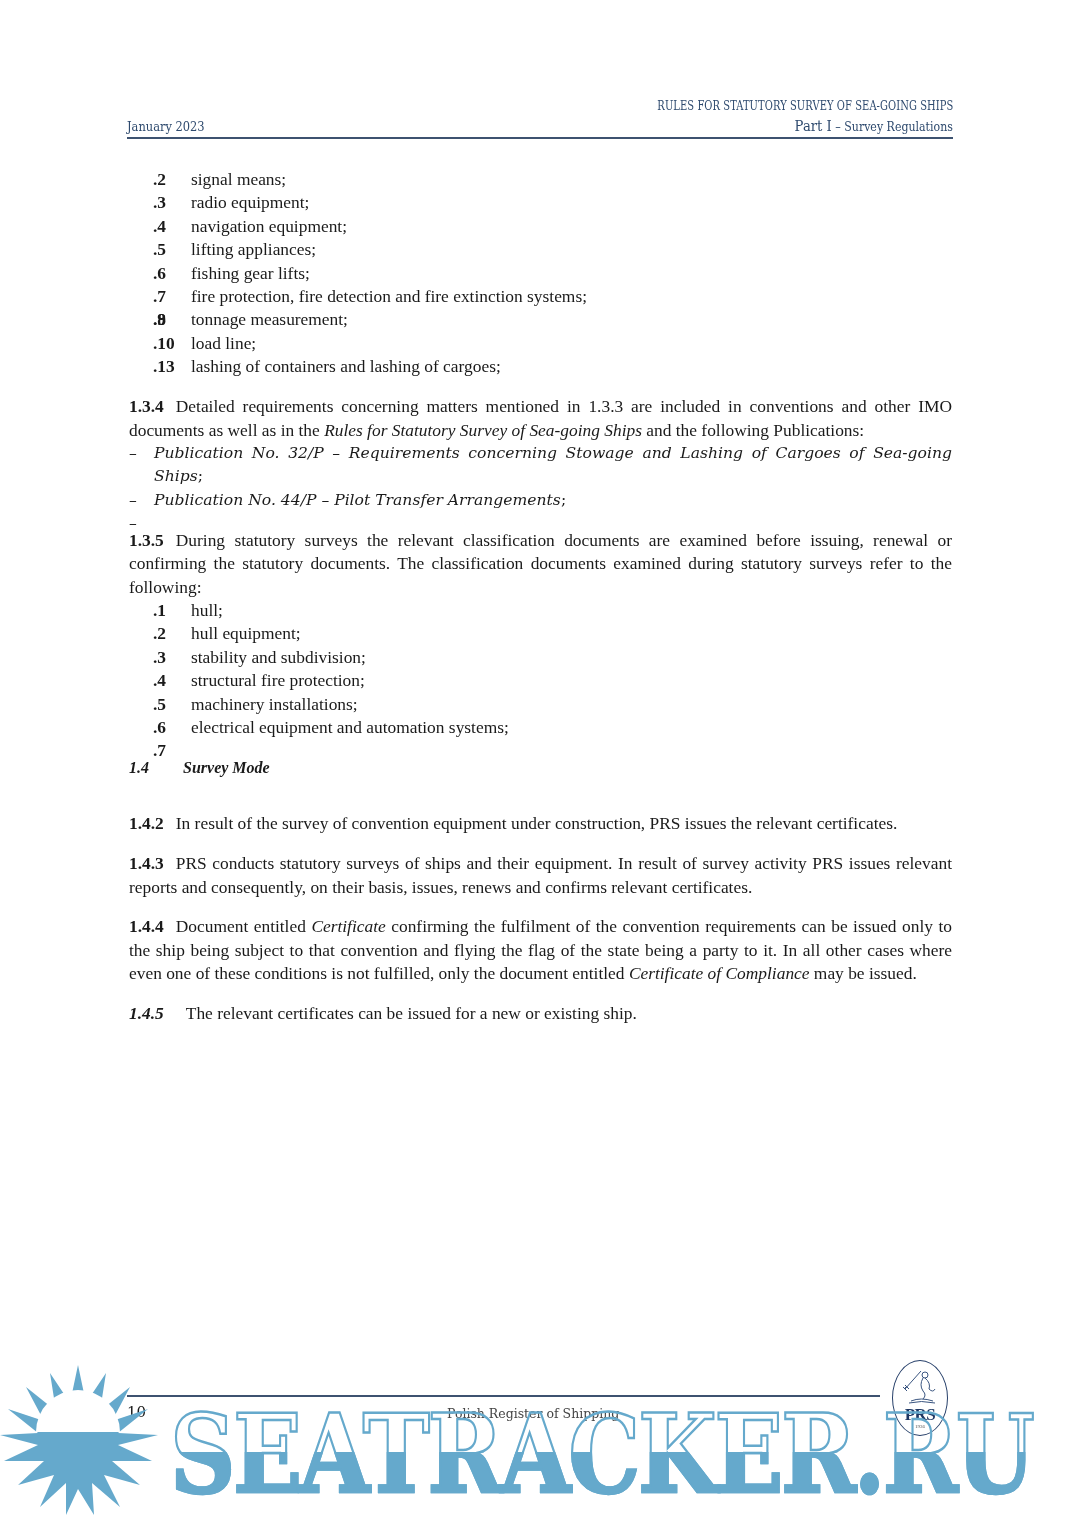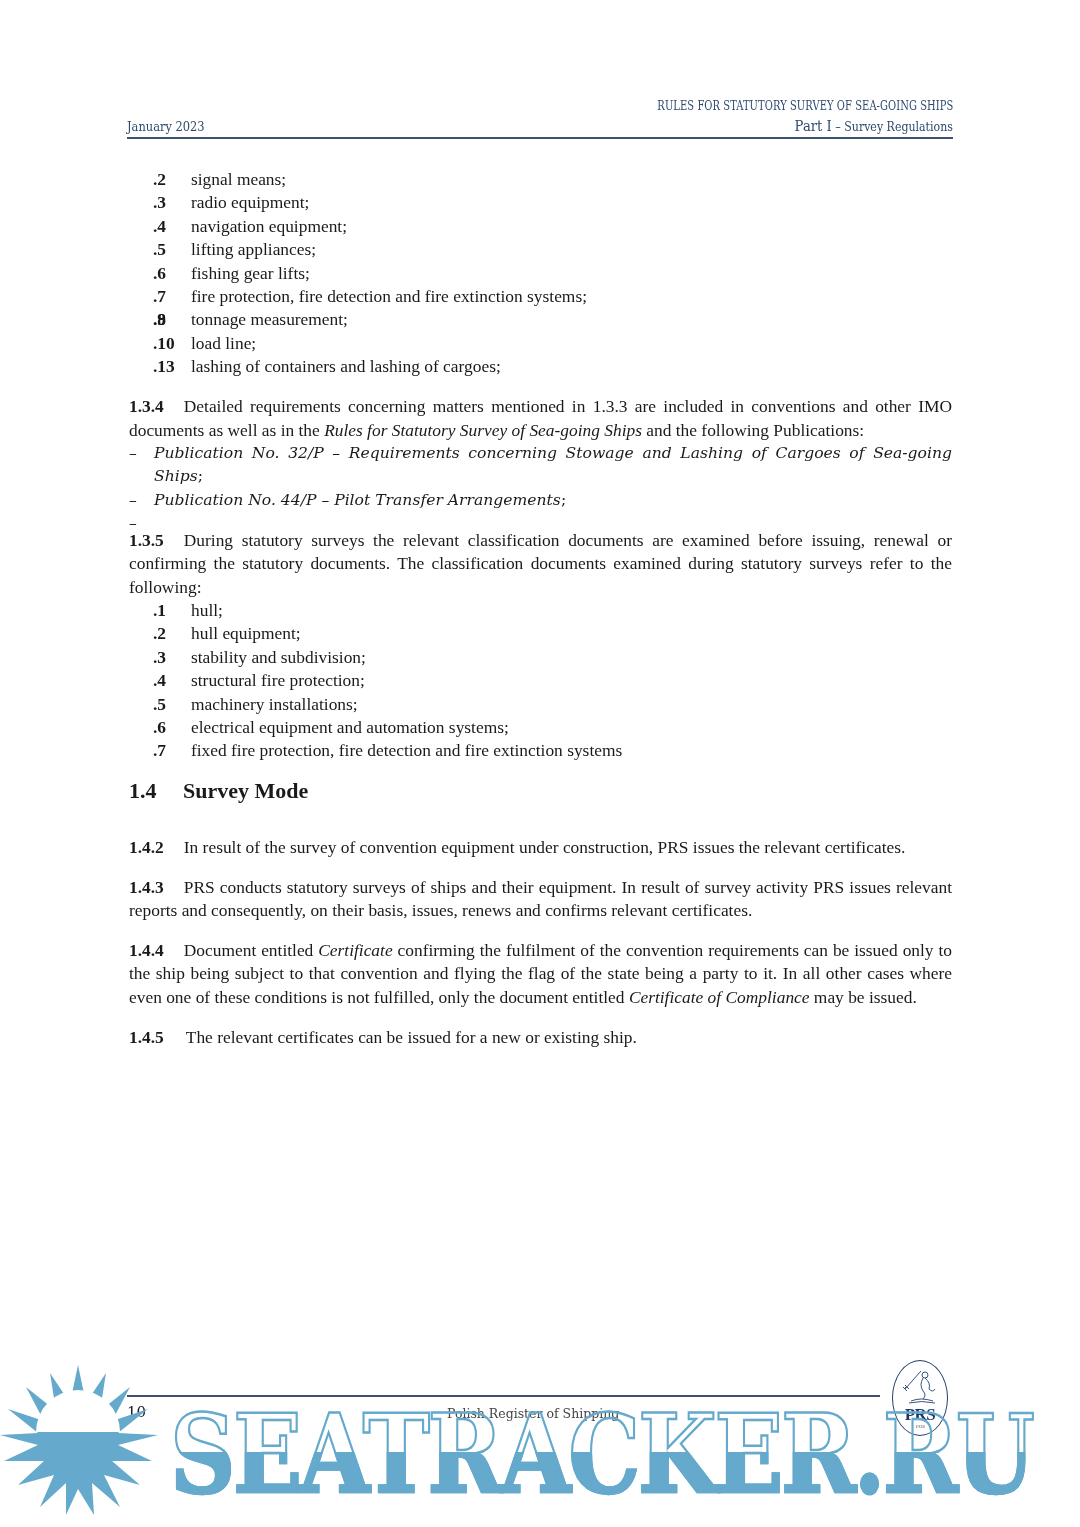--- a/index.html
+++ b/index.html
@@ -12,21 +12,21 @@
     .header .part { position: absolute; right: 0; top: 20px; font-family: "DejaVu Serif", serif; color: #2e4a6e; transform: scaleX(0.88); transform-origin: right; white-space: nowrap; }
     .header .part .big { font-size: 15px; }
     .header .part .small { font-size: 12.5px; }
     .header .rule { position: absolute; left: 0; right: 0; top: 41px; height: 2px; background: #3d5270; }
 
     .content { position: absolute; left: 129px; top: 168px; width: 823px; font-size: 17.4px; line-height: 23.4px; }
     .num-list { list-style: none; }
     .num-list li { position: relative; padding-left: 62px; text-align: justify; }
     .num-list li .n { position: absolute; left: 24px; font-weight: bold; }
     .para { text-align: justify; }
-    .para .pn { font-weight: bold; margin-right: 20px; }
+    .para .pn { font-weight: bold; margin-right: 12px; }
     .gap { height: 16.5px; }
     .dash-list { list-style: none; }
     .dash-list li { position: relative; padding-left: 25px; font-style: italic; text-align: justify; font-family: "DejaVu Serif", serif; font-size: 15.6px; line-height: 23.4px; }
     .dash-list li .d { position: absolute; left: 0; font-style: normal; }
     .dash-list li .up { font-style: normal; }
     .section-head { font-weight: bold; }
     .section-head .sn { display: inline-block; width: 54px; }
     em { font-style: italic; }
 
     .footer { position: absolute; left: 127px; top: 1395px; width: 753px; }
@@ -78,45 +78,45 @@
   <div class="gap"></div>
 
   <p class="para"><span class="pn">1.3.5</span><span>During statutory surveys the relevant classification documents are examined before issuing, renewal or confirming the statutory documents. The classification documents examined during statutory surveys refer to the following:</span></p>
   <ul class="num-list">
     <li><span class="n">.1</span><span>hull;</span></li>
     <li><span class="n">.2</span><span>hull equipment;</span></li>
     <li><span class="n">.3</span><span>stability and subdivision;</span></li>
     <li><span class="n">.4</span><span>structural fire protection;</span></li>
     <li><span class="n">.5</span><span>machinery installations;</span></li>
     <li><span class="n">.6</span><span>electrical equipment and automation systems;</span></li>
-    <li><span class="n">.7</span><span>fixed fire protection, fire detection and fire extinction systems</span></li>
+    <li><span class="n">.7</span></li>
   </ul>
 
   <div class="gap"></div>
 
-  <h2 class="section-head para" style="font-size:22px;"><span class="sn">1.4</span><span>Survey Mode</span></h2>
+  <h2 class="section-head para" style="font-size:16px;font-style:italic;"><span class="sn">1.4</span><span>Survey Mode</span></h2>
 
   <div class="gap"></div>
 
 
   <div class="gap"></div>
 
   <p class="para"><span class="pn">1.4.2</span><span>In result of the survey of convention equipment under construction, PRS issues the relevant certificates.</span></p>
 
   <div class="gap"></div>
 
   <p class="para"><span class="pn">1.4.3</span><span>PRS conducts statutory surveys of ships and their equipment. In result of survey activity PRS issues relevant reports and consequently, on their basis, issues, renews and confirms relevant certificates.</span></p>
 
   <div class="gap"></div>
 
   <p class="para"><span class="pn">1.4.4</span><span>Document entitled </span><em>Certificate</em><span> confirming the fulfilment of the convention requirements can be issued only to the ship being subject to that convention and flying the flag of the state being a party to it. In all other cases where even one of these conditions is not fulfilled, only the document entitled </span><em>Certificate of Compliance</em><span> may be issued.</span></p>
 
   <div class="gap"></div>
 
-  <p class="para"><span class="pn" style="margin-right:22px;">1.4.5</span><span>The relevant certificates can be issued for a new or existing ship.</span></p>
+  <p class="para"><span class="pn" style="margin-right:22px;font-style:italic;">1.4.5</span><span>The relevant certificates can be issued for a new or existing ship.</span></p>
 </div>
 
 <div class="footer">
   <div class="rule"></div>
   <div class="page">10</div>
   <div class="org">Polish Register of Shipping</div>
 </div>
 
 <div class="prs-logo">
   <svg width="40" height="38" viewBox="0 0 40 38">

